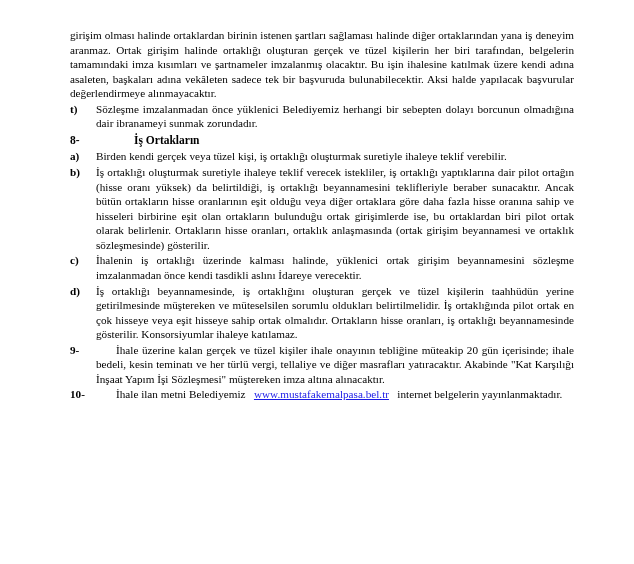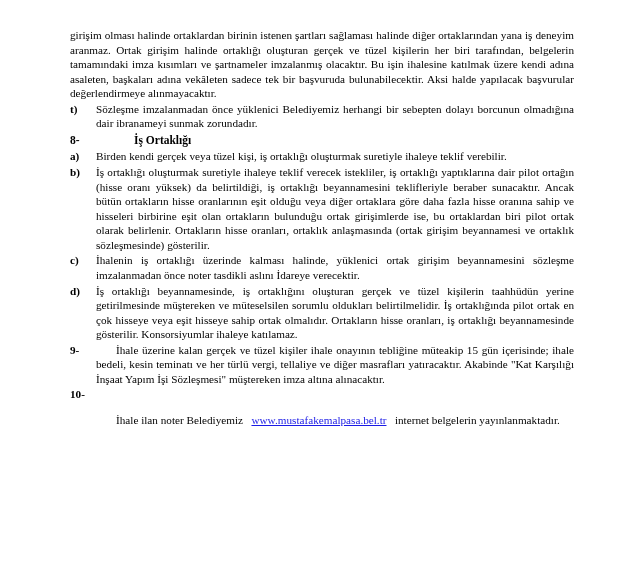--- a/index.html
+++ b/index.html
@@ -84,49 +84,49 @@
 
   <p class="para">girişim olması halinde ortaklardan birinin istenen şartları sağlaması halinde diğer ortaklarından yana iş deneyim aranmaz. Ortak girişim halinde ortaklığı oluşturan gerçek ve tüzel kişilerin her biri tarafından, belgelerin tamamındaki imza kısımları ve şartnameler imzalanmış olacaktır. Bu işin ihalesine katılmak üzere kendi adına asaleten, başkaları adına vekâleten sadece tek bir başvuruda bulunabilecektir. Aksi halde yapılacak başvurular değerlendirmeye alınmayacaktır.</p>
 
   <div class="item" style="margin-left:26px; margin-top:1px;">
     <span class="num">t)</span>
     <span class="body">Sözleşme imzalanmadan önce yüklenici Belediyemiz herhangi bir sebepten dolayı borcunun olmadığına dair ibranameyi sunmak zorundadır.</span>
   </div>
 
   <div class="section-head" style="margin-left:26px;">
     <span class="num">8-</span>
-    <span class="title">İş Ortaklığı</span>
+    <span class="title">İş Ortakların</span>
   </div>
 
   <div class="blk">
     <div class="item sub">
       <span class="num">a)</span>
       <span class="body">Birden kendi gerçek veya tüzel kişi, iş ortaklığı oluşturmak suretiyle ihaleye teklif verebilir.</span>
     </div>
     <div class="item sub">
       <span class="num">b)</span>
       <span class="body">İş ortaklığı oluşturmak suretiyle ihaleye teklif verecek istekliler, iş ortaklığı yaptıklarına dair pilot ortağın (hisse oranı yüksek) da belirtildiği, iş ortaklığı beyannamesini teklifleriyle beraber sunacaktır. Ancak bütün ortakların hisse oranlarının eşit olduğu veya diğer ortaklara göre daha fazla hisse oranına sahip ve hisseleri birbirine eşit olan ortakların bulunduğu ortak girişimlerde ise, bu ortaklardan biri pilot ortak olarak belirlenir. Ortakların hisse oranları, ortaklık anlaşmasında (ortak girişim beyannamesi ve ortaklık sözleşmesinde) gösterilir.</span>
     </div>
     <div class="item sub">
       <span class="num">c)</span>
-      <span class="body">İhalenin iş ortaklığı üzerinde kalması halinde, yüklenici ortak girişim beyannamesini sözleşme imzalanmadan önce noter tasdikli aslını İdareye verecektir.</span>
+      <span class="body">İhalenin iş ortaklığı üzerinde kalması halinde, yüklenici ortak girişim beyannamesini sözleşme imzalanmadan önce kendi tasdikli aslını İdareye verecektir.</span>
     </div>
     <div class="item sub">
       <span class="num">d)</span>
       <span class="body">İş ortaklığı beyannamesinde, iş ortaklığını oluşturan gerçek ve tüzel kişilerin taahhüdün yerine getirilmesinde müştereken ve müteselsilen sorumlu oldukları belirtilmelidir. İş ortaklığında pilot ortak en çok hisseye veya eşit hisseye sahip ortak olmalıdır. Ortakların hisse oranları, iş ortaklığı beyannamesinde gösterilir. Konsorsiyumlar ihaleye katılamaz.</span>
     </div>
   </div>
 
   <div class="item" style="margin-left:26px; margin-top:1px;">
     <span class="num">9-</span>
-    <span class="body tail-indent">İhale üzerine kalan gerçek ve tüzel kişiler ihale onayının tebliğine müteakip 15 gün içerisinde; ihale bedeli, kesin teminatı ve her türlü vergi, tellaliye ve diğer masrafları yatıracaktır. Akabinde "Kat Karşılığı İnşaat Yapım İşi Sözleşmesi" müştereken imza altına alınacaktır.</span>
+    <span class="body tail-indent">İhale üzerine kalan gerçek ve tüzel kişiler ihale onayının tebliğine müteakip 20 gün içerisinde; ihale bedeli, kesin teminatı ve her türlü vergi, tellaliye ve diğer masrafları yatıracaktır. Akabinde "Kat Karşılığı İnşaat Yapım İşi Sözleşmesi" müştereken imza altına alınacaktır.</span>
   </div>
 
-  <div class="item" style="margin-left:26px; margin-top:1px;flex-direction:column;">
+  <div class="item" style="margin-left:26px; margin-top:1px;">
     <span class="num">10-</span>
     <span class="body tail-indent">
-      <span>İhale ilan noter Belediyemiz</span>
+      <span>İhale ilan metni Belediyemiz</span>
       <span>&nbsp;&nbsp;</span><a class="link" href="#" style="color: rgb(26, 26, 230);">www.mustafakemalpasa.bel.tr</a><span>&nbsp;&nbsp;</span>
       <span>internet belgelerin yayınlanmaktadır.</span>
     </span>
   </div>
 
 </div>
 
 </body></html>

